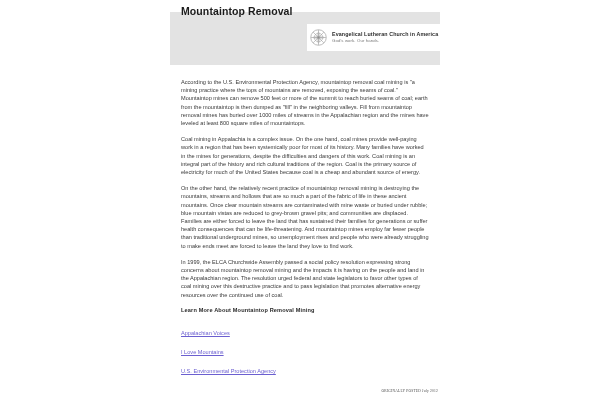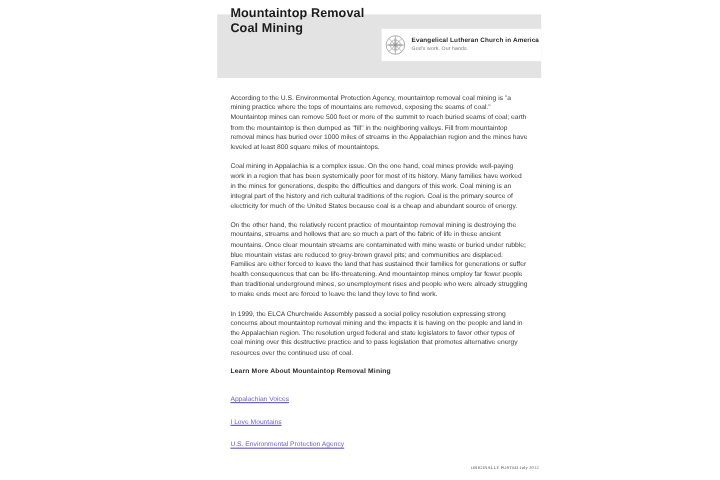--- a/index.html
+++ b/index.html
@@ -10,21 +10,21 @@
     width: 600px;
     height: 400px;
     background: #ffffff;
     font-family: "Liberation Sans", sans-serif;
     overflow: hidden;
     position: relative;
   }
 
   .page {
     position: absolute;
-    left: 181px;
+    left: 170px;
     top: 0;
     width: 270px;
     height: 400px;
   }
 
   
   .header-band {
     position: absolute;
     left: 0;
     top: 12px;
@@ -147,21 +147,20 @@
 </style>
 </head>
 <body>
 
 <div class="page">
 
   <div class="header-band"></div>
 
   <div class="doc-title">
     <span>Mountaintop Removal</span>
-    <span class="line2">Coal Mining</span>
   </div>
 
   <div class="logo-box">
     <span class="logo-mark">
       <svg viewBox="0 0 34 34" width="17" height="17" aria-hidden="true">
         <circle cx="17" cy="17" r="15.5" fill="#ffffff" stroke="#8e8e8e" stroke-width="1.2"></circle>
         <g stroke="#9a9a9a" stroke-width="1.1" fill="none">
           <path d="M17 2 L17 32"></path>
           <path d="M2 17 L32 17"></path>
           <path d="M6.4 6.4 L27.6 27.6"></path>

